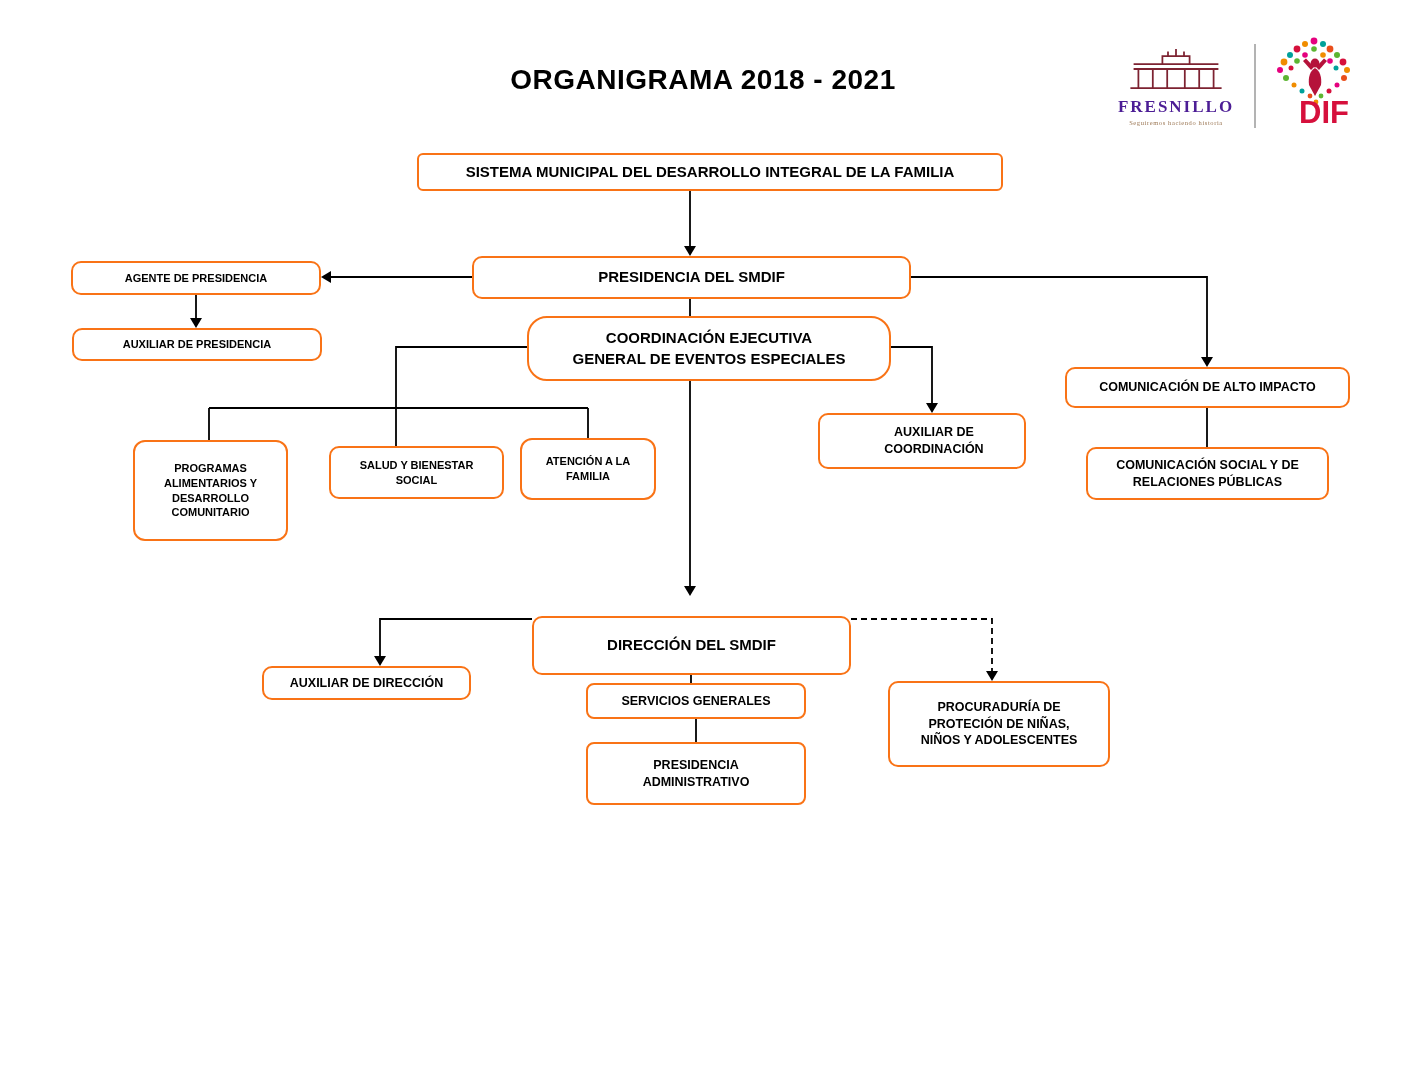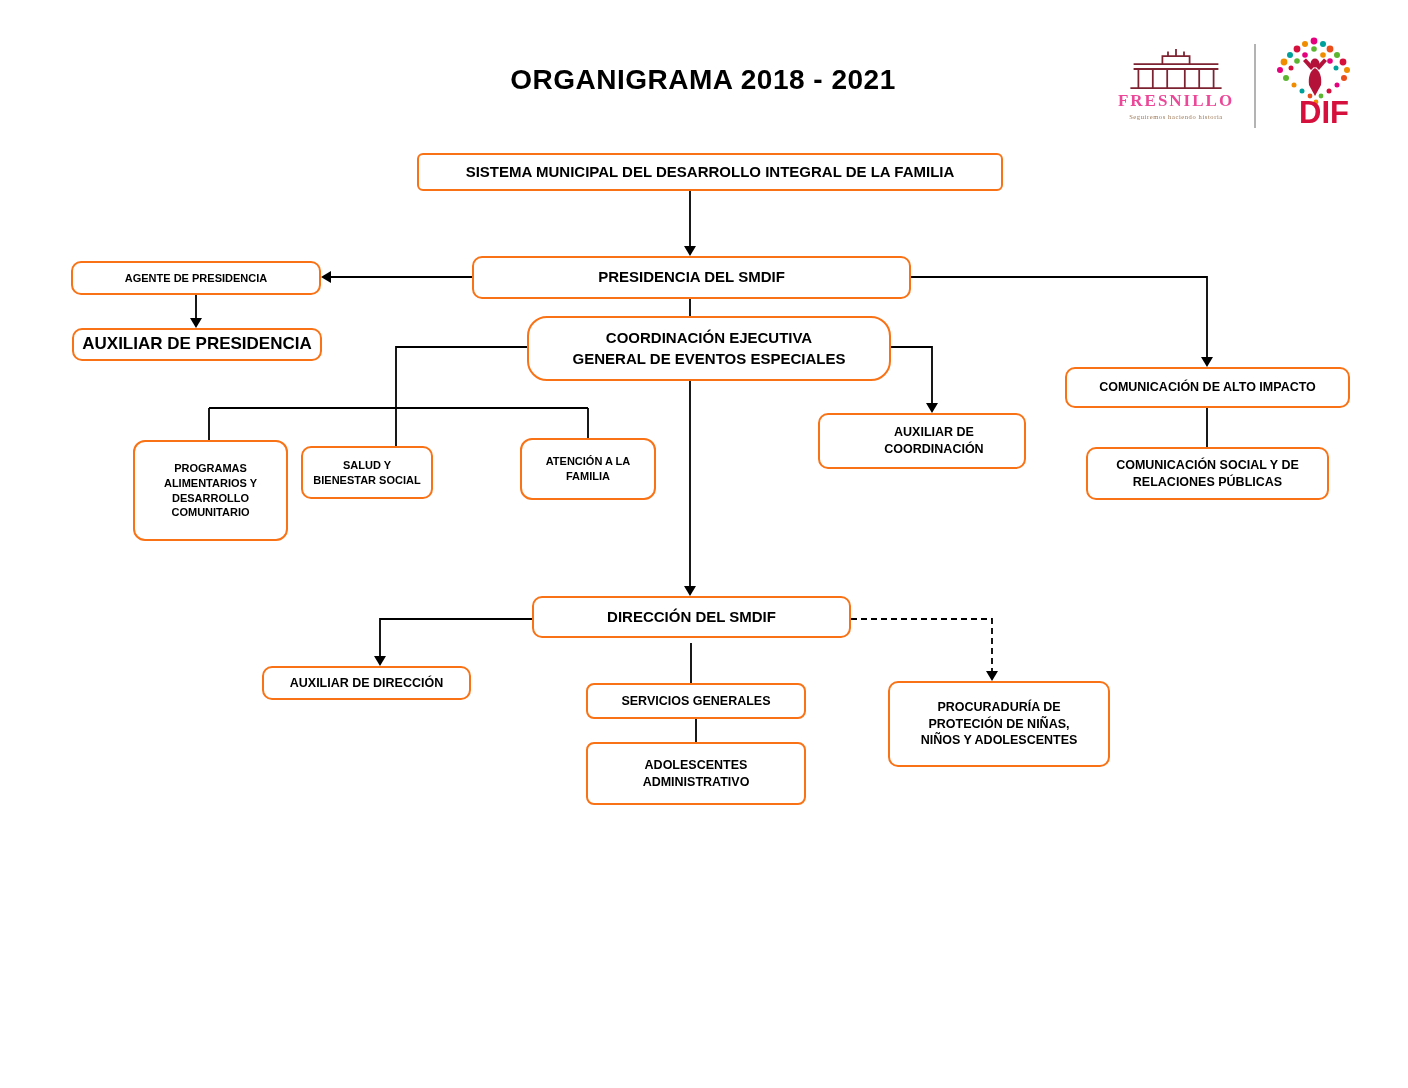--- a/index.html
+++ b/index.html
@@ -31,52 +31,52 @@
     border-radius:10px;
     display:flex; align-items:center; justify-content:center;
     text-align:center; font-weight:bold; line-height:1.35;
     padding:3px 8px;
   }
   .node span { display:block; }
 
   .n-sistema      { left:417px; top:153px; width:586px; height:38px; font-size:15px; border-radius:6px; }
   .n-presidencia  { left:472px; top:256px; width:439px; height:43px; font-size:15px; }
   .n-agente       { left:71px;  top:261px; width:250px; height:34px; font-size:11px; }
-  .n-aux-pres     { left:72px;  top:328px; width:250px; height:33px; font-size:17px; }
+  .n-aux-pres     { left:72px;  top:328px; width:250px; height:33px; font-size:11px; }
   .n-coordinacion { left:527px; top:316px; width:364px; height:65px; font-size:15px; border-radius:20px; }
   .n-coordinacion span { max-width:282px; }
   .n-com-alto     { left:1065px; top:367px; width:285px; height:41px; font-size:12.5px; }
   .n-com-social   { left:1086px; top:447px; width:243px; height:53px; font-size:12.5px; }
   .n-com-social span { max-width:200px; }
   .n-aux-coord    { left:818px; top:413px; width:208px; height:56px; font-size:12.5px;padding-left:32px; }
   .n-aux-coord span { max-width:120px; }
   .n-programas    { left:133px; top:440px; width:155px; height:101px; font-size:11px; border-radius:12px; }
   .n-programas span { max-width:112px; }
-  .n-salud        { left:301px; top:446px; width:132px; height:53px; font-size:11px; }
+  .n-salud        { left:329px; top:446px; width:175px; height:53px; font-size:11px; }
   .n-salud span   { max-width:120px; }
   .n-atencion     { left:520px; top:438px; width:136px; height:62px; font-size:11px; border-radius:12px; }
   .n-atencion span{ max-width:95px; }
-  .n-direccion    { left:532px; top:596px; width:319px; height:42px; font-size:15px; }
+  .n-direccion    { left:532px; top:616px; width:319px; height:59px; font-size:15px; }
   .n-aux-dir      { left:262px; top:666px; width:209px; height:34px; font-size:12.5px; }
   .n-servicios    { left:586px; top:683px; width:220px; height:36px; font-size:12.5px; border-radius:8px; }
   .n-depto        { left:586px; top:742px; width:220px; height:63px; font-size:12.5px; border-radius:8px; }
   .n-depto span   { max-width:150px; }
   .n-procuraduria { left:888px; top:681px; width:222px; height:86px; font-size:12.5px; }
   .n-procuraduria span { max-width:168px; }
 
   
   .fresnillo-logo {
     position:absolute; left:1105px; top:48px; width:142px;
     text-align:center;
   }
   .fresnillo-building { display:block; margin:0 auto; width:104px; height:42px; }
   .fresnillo-name {
     font-family:"Liberation Serif", serif;
     font-size:17px; font-weight:bold; letter-spacing:2px;
-    color:#ec4899; margin-top:1px; white-space:nowrap;
+    color:#4c1d95; margin-top:7px; white-space:nowrap;
   }
   .fresnillo-tagline {
     font-family:"Liberation Serif", serif;
     font-size:6.5px; letter-spacing:0.6px; color:#9b7653; margin-top:2px;
   }
 
   .logo-divider {
     position:absolute; left:1254px; top:44px; width:1.5px; height:84px;
     background:#b3b3b3;
   }
@@ -234,20 +234,20 @@
 
   <div class="node n-aux-dir">
     <span>AUXILIAR DE DIRECCIÓN</span>
   </div>
 
   <div class="node n-servicios">
     <span>SERVICIOS GENERALES</span>
   </div>
 
   <div class="node n-depto">
-    <span>ADOLESCENTES ADMINISTRATIVO</span>
+    <span>PRESIDENCIA ADMINISTRATIVO</span>
   </div>
 
   <div class="node n-procuraduria">
     <span>PROCURADURÍA DE PROTECIÓN DE NIÑAS, NIÑOS Y ADOLESCENTES</span>
   </div>
 
 </div>
 
 </body></html>

